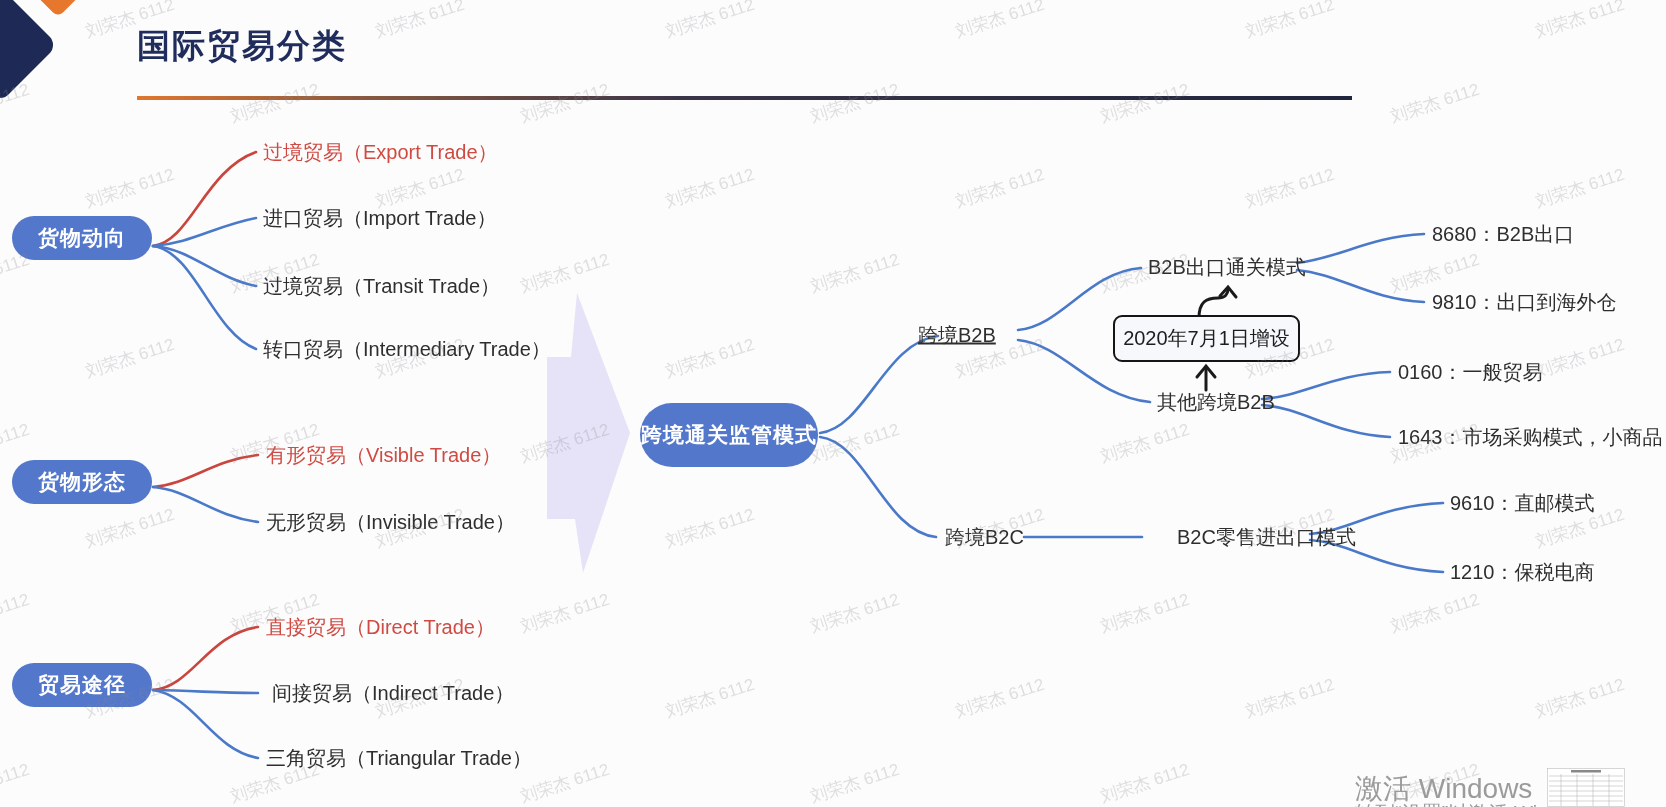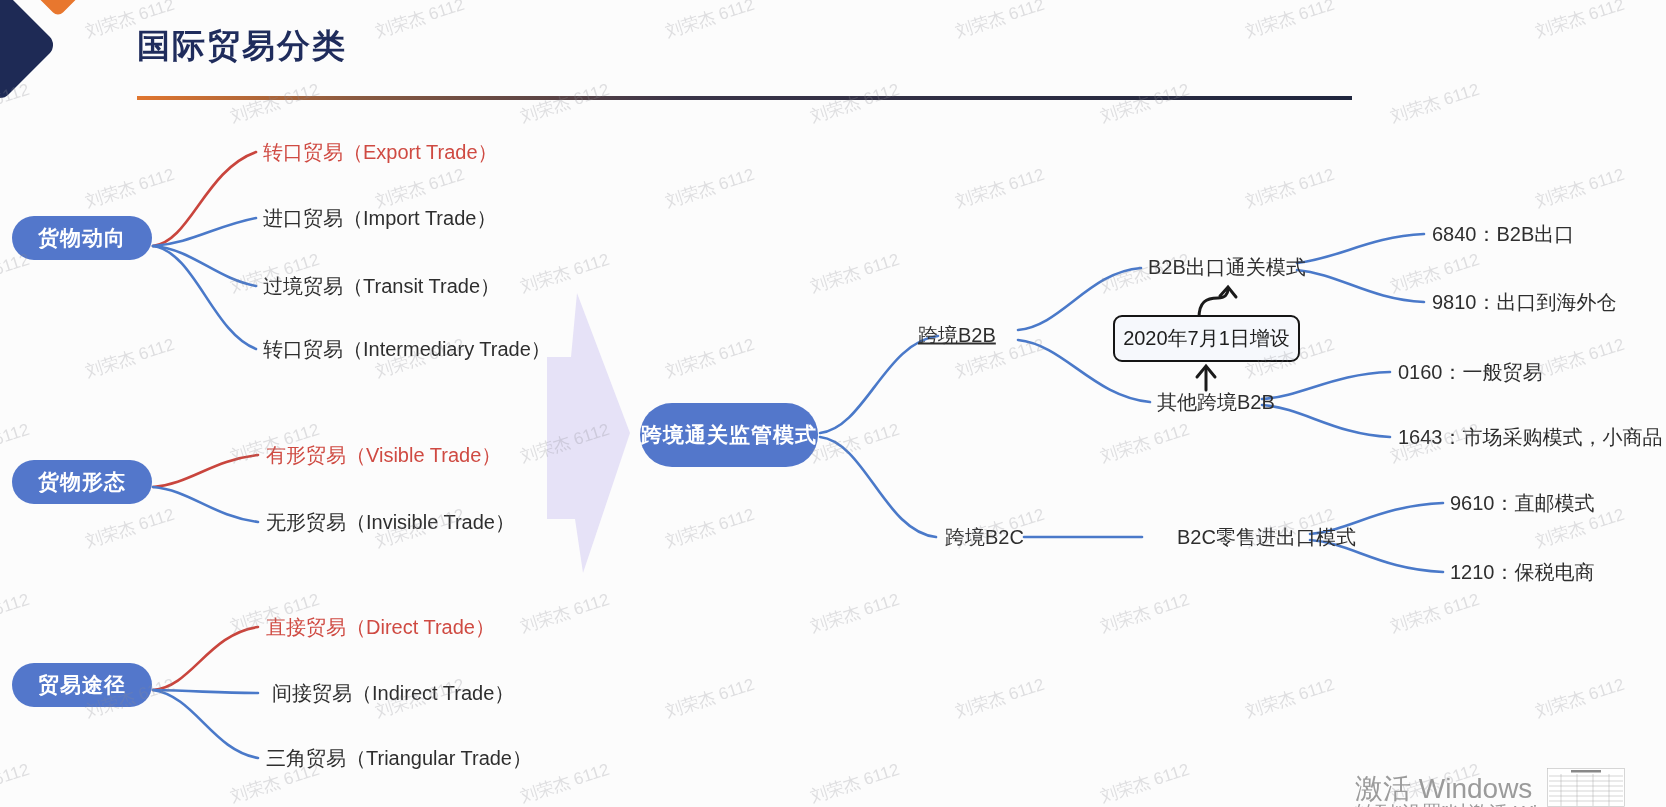--- a/index.html
+++ b/index.html
@@ -107,21 +107,21 @@
   <div class="corner-navy"></div>
   <div class="corner-orange"></div>
 
   <h1 class="slide-title">国际贸易分类</h1>
   <div class="title-rule"></div>
 
   <div class="pill small" style="left:12px;top:216px;">货物动向</div>
   <div class="pill small" style="left:12px;top:663px;">贸易途径</div>
   <div class="pill small" style="left:12px;top:460px;">货物形态</div>
 
-  <div class="leaf red" style="left:263px;top:152px;">转口贸易（Export Trade）</div>
+  <div class="leaf red" style="left:263px;top:152px;">过境贸易（Export Trade）</div>
   <div class="leaf" style="left:263px;top:218px;">进口贸易（Import Trade）</div>
   <div class="leaf" style="left:263px;top:286px;">过境贸易（Transit Trade）</div>
   <div class="leaf" style="left:263px;top:349px;">转口贸易（Intermediary Trade）</div>
 
   <div class="leaf red" style="left:266px;top:455px;">有形贸易（Visible Trade）</div>
   <div class="leaf" style="left:266px;top:522px;">无形贸易（Invisible Trade）</div>
 
   <div class="leaf red" style="left:266px;top:627px;">直接贸易（Direct Trade）</div>
   <div class="leaf" style="left:272px;top:693px;">间接贸易（Indirect Trade）</div>
   <div class="leaf" style="left:266px;top:758px;">三角贸易（Triangular Trade）</div>
@@ -129,21 +129,21 @@
   <div class="pill big" style="left:640px;top:403px;">跨境通关监管模式</div>
 
   <div class="leaf" style="left:918px;top:335px;text-decoration:underline;">跨境B2B</div>
   <div class="leaf" style="left:945px;top:537px;">跨境B2C</div>
   <div class="leaf" style="left:1148px;top:267px;">B2B出口通关模式</div>
   <div class="leaf" style="left:1157px;top:402px;">其他跨境B2B</div>
   <div class="leaf" style="left:1153px;top:537px;margin-left:24px;">B2C零售进出口模式</div>
 
   <div class="note-box">2020年7月1日增设</div>
 
-  <div class="leaf" style="left:1432px;top:234px;">6840：B2B出口</div>
+  <div class="leaf" style="left:1432px;top:234px;">8680：B2B出口</div>
   <div class="leaf" style="left:1432px;top:302px;">9810：出口到海外仓</div>
   <div class="leaf" style="left:1398px;top:372px;">0160：一般贸易</div>
   <div class="leaf" style="left:1398px;top:437px;">1643：市场采购模式，小商品</div>
   <div class="leaf" style="left:1450px;top:503px;">9610：直邮模式</div>
   <div class="leaf" style="left:1450px;top:572px;">1210：保税电商</div>
 
   <div class="watermark-layer" id="wm-layer">
       <span style="left: 130px; top: 18px;">刘荣杰 6112</span>
       <span style="left: 420px; top: 18px;">刘荣杰 6112</span>
       <span style="left: 710px; top: 18px;">刘荣杰 6112</span>

